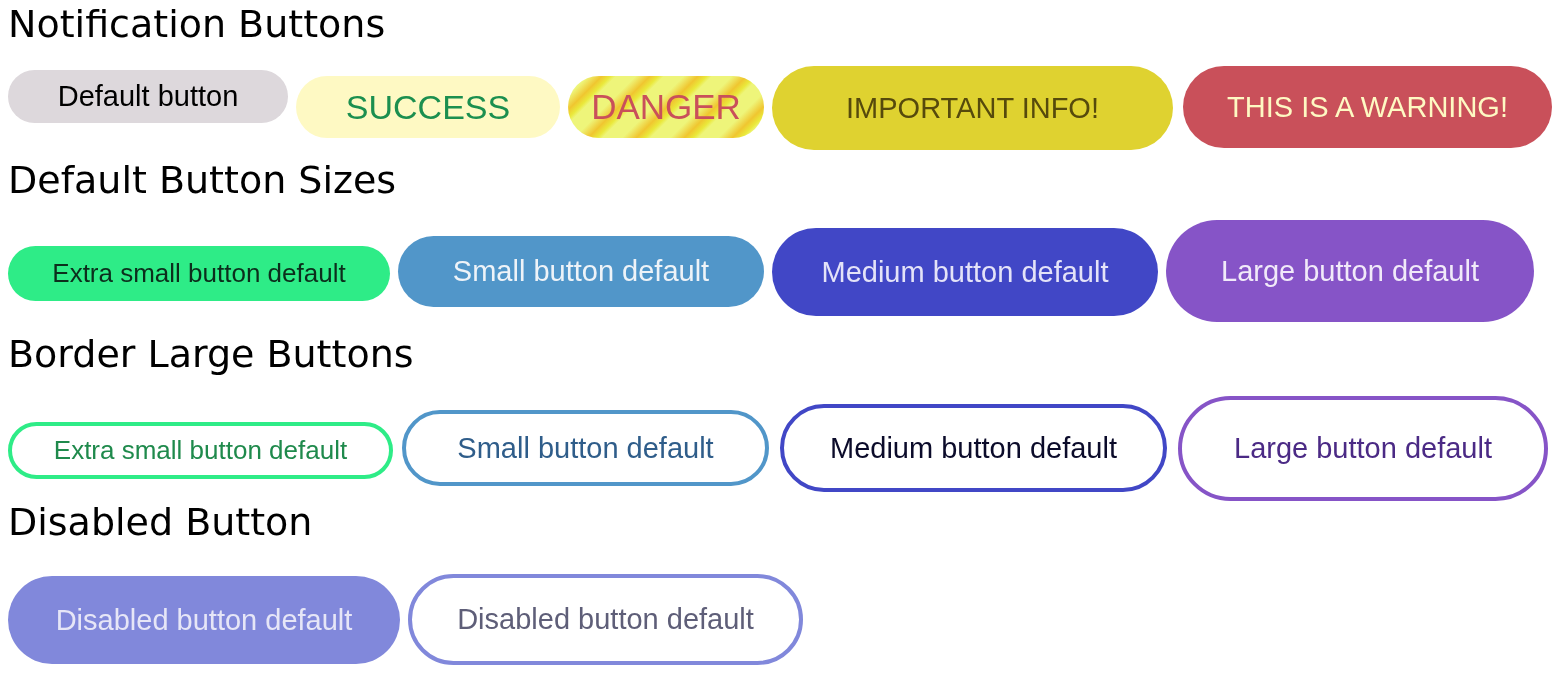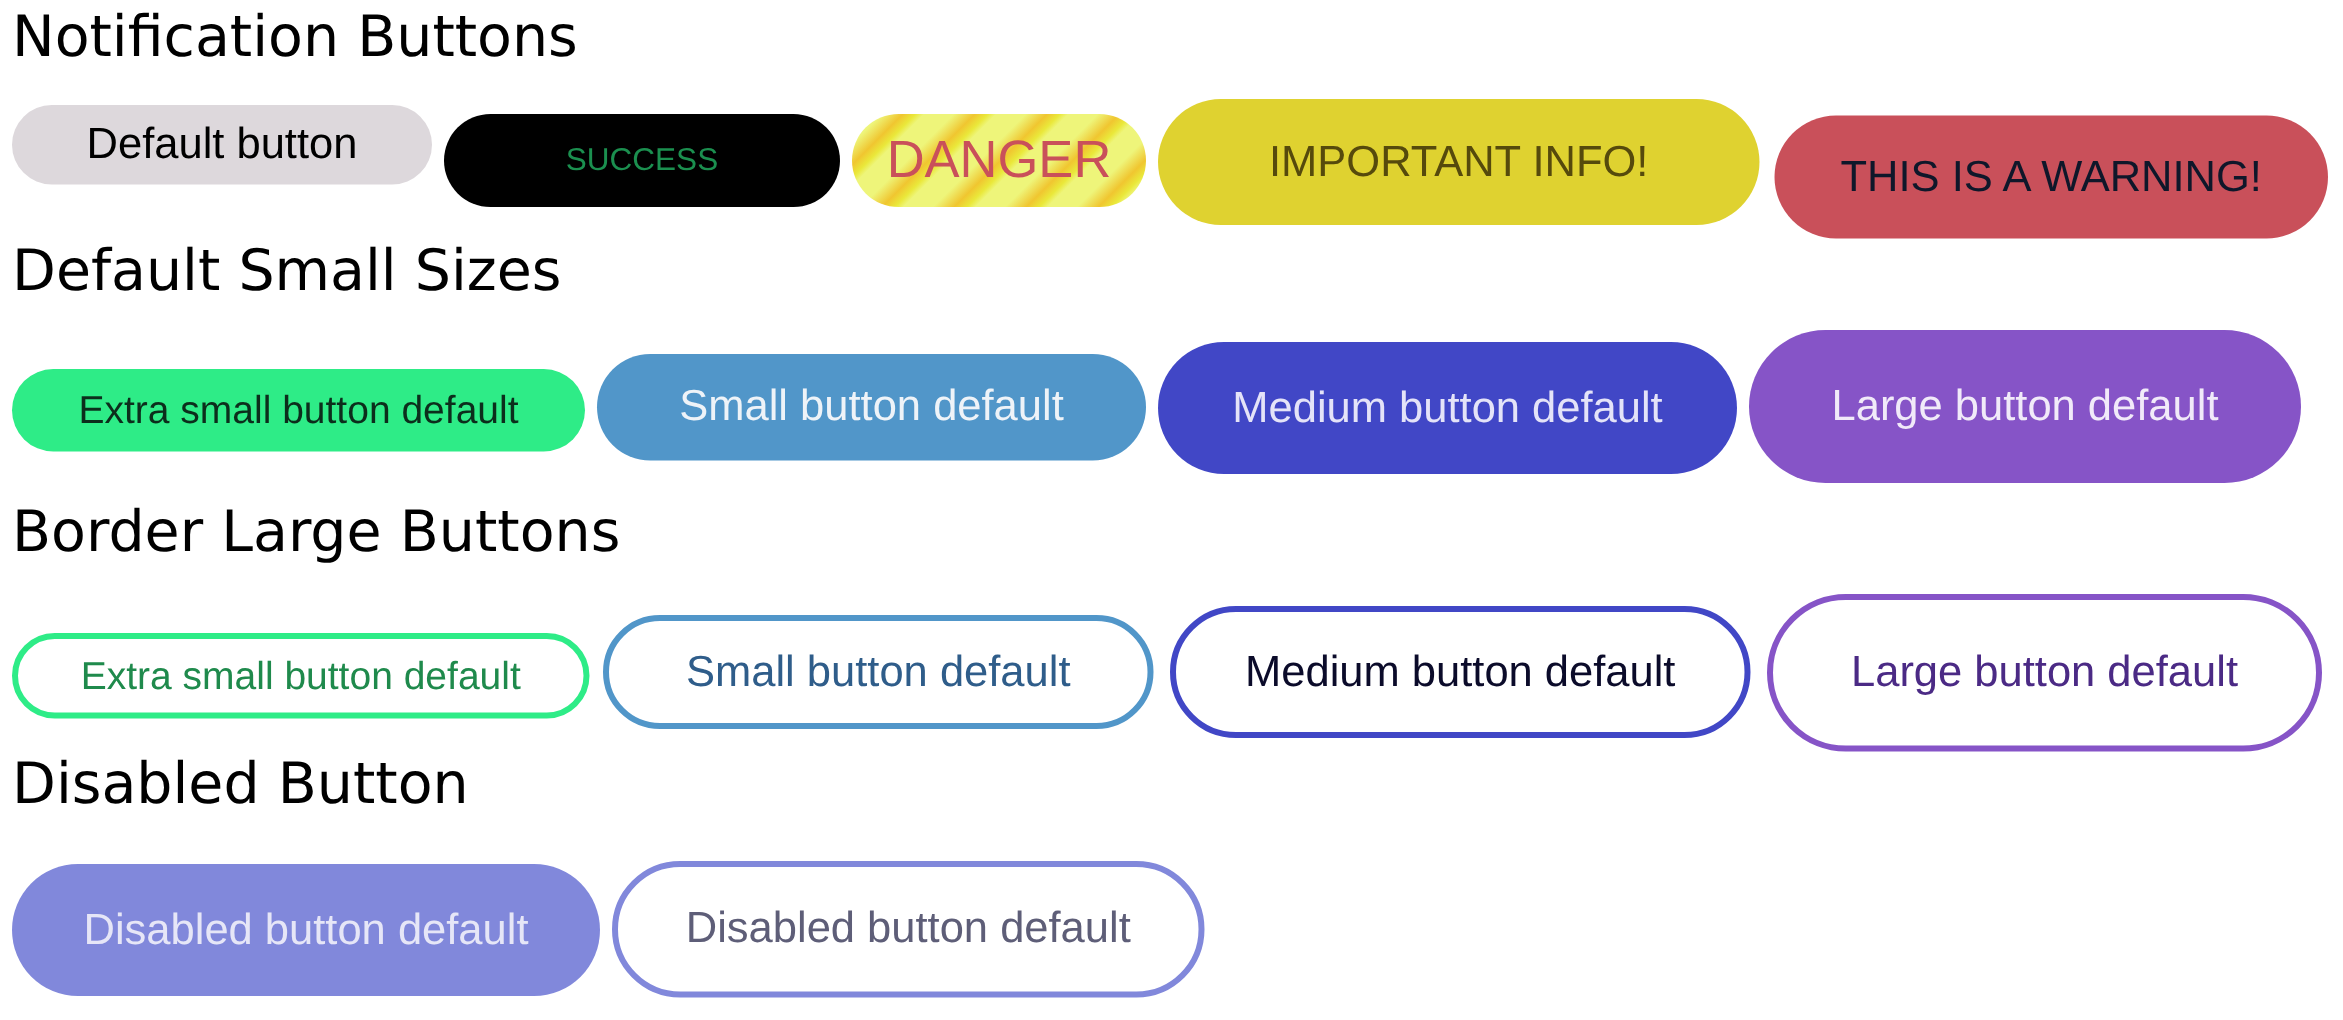--- a/index.html
+++ b/index.html
@@ -11,34 +11,34 @@
   }
 </style>
 </head>
 <body>
 
 <h2 class="h" style="top:2px;">Notification Buttons</h2>
 
 <div class="btn" style="left:8px; top:70px; width:280px; height:53px; background:#ddd8dc; color:#000; font-size:29px;">
   <span>Default button</span>
 </div>
-<div class="btn" style="left:296px; top:76px; width:264px; height:62px; background:#000000; color:#1b8f4f; font-size:21px;">
+<div class="btn" style="left:296px; top:76px; width:264px; height:62px; background:#fef9c3; color:#1b8f4f; font-size:34px;">
   <span>SUCCESS</span>
 </div>
 <div class="btn danger-bg" style="left:568px; top:76px; width:196px; height:62px; color:#c9505a; font-size:35px;">
   <span>DANGER</span>
 </div>
 <div class="btn" style="left:772px; top:66px; width:401px; height:84px; background:#dfd230; color:#564a0c; font-size:29px;">
   <span>IMPORTANT INFO!</span>
 </div>
-<div class="btn" style="left:1183px; top:66px; width:369px; height:82px; background:#c9505a; color:#0f172a; font-size:29px;margin-top:11px;">
+<div class="btn" style="left:1183px; top:66px; width:369px; height:82px; background:#c9505a; color:#fef9c3; font-size:29px;">
   <span>THIS IS A WARNING!</span>
 </div>
 
-<h2 class="h" style="top:158px;">Default Small Sizes</h2>
+<h2 class="h" style="top:158px;">Default Button Sizes</h2>
 
 <div class="btn" style="left:8px; top:246px; width:382px; height:55px; background:#2eec87; color:#0c2e1c; font-size:26px;">
   <span>Extra small button default</span>
 </div>
 <div class="btn" style="left:398px; top:236px; width:366px; height:71px; background:#5196c9; color:#eef3f8; font-size:29px;">
   <span>Small button default</span>
 </div>
 <div class="btn" style="left:772px; top:228px; width:386px; height:88px; background:#4147c6; color:#e4e3f8; font-size:29px;">
   <span>Medium button default</span>
 </div>

